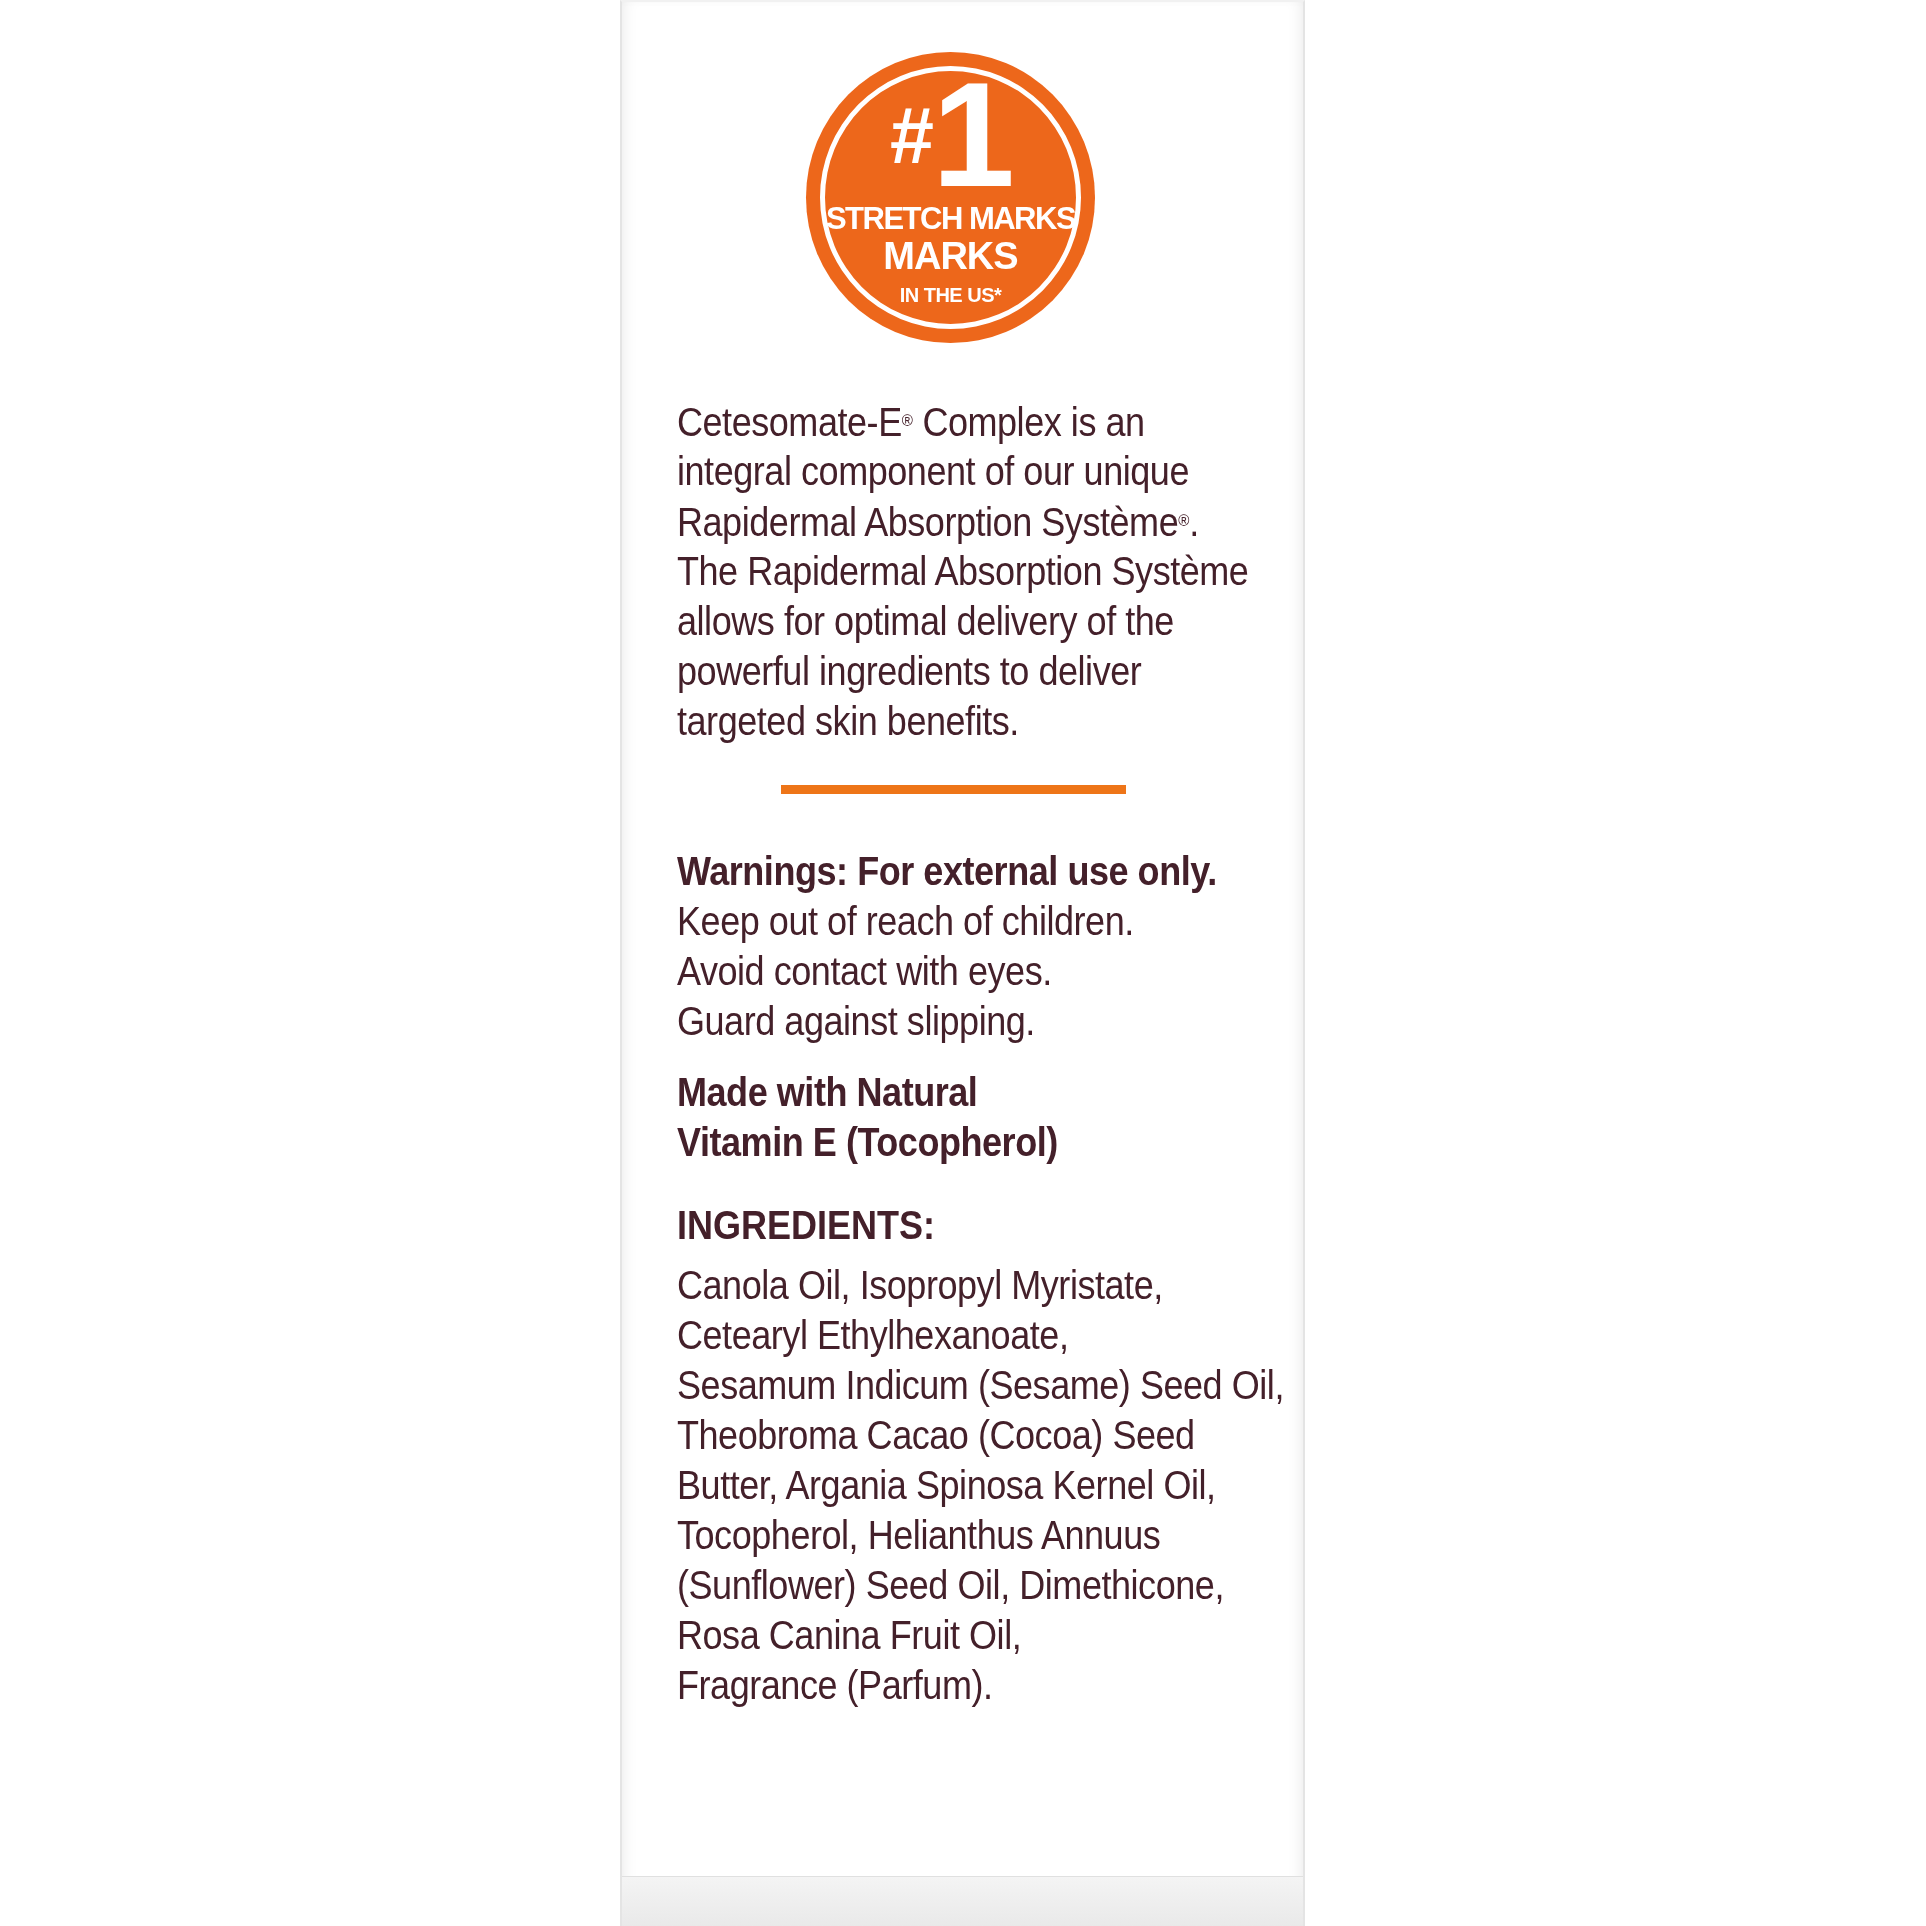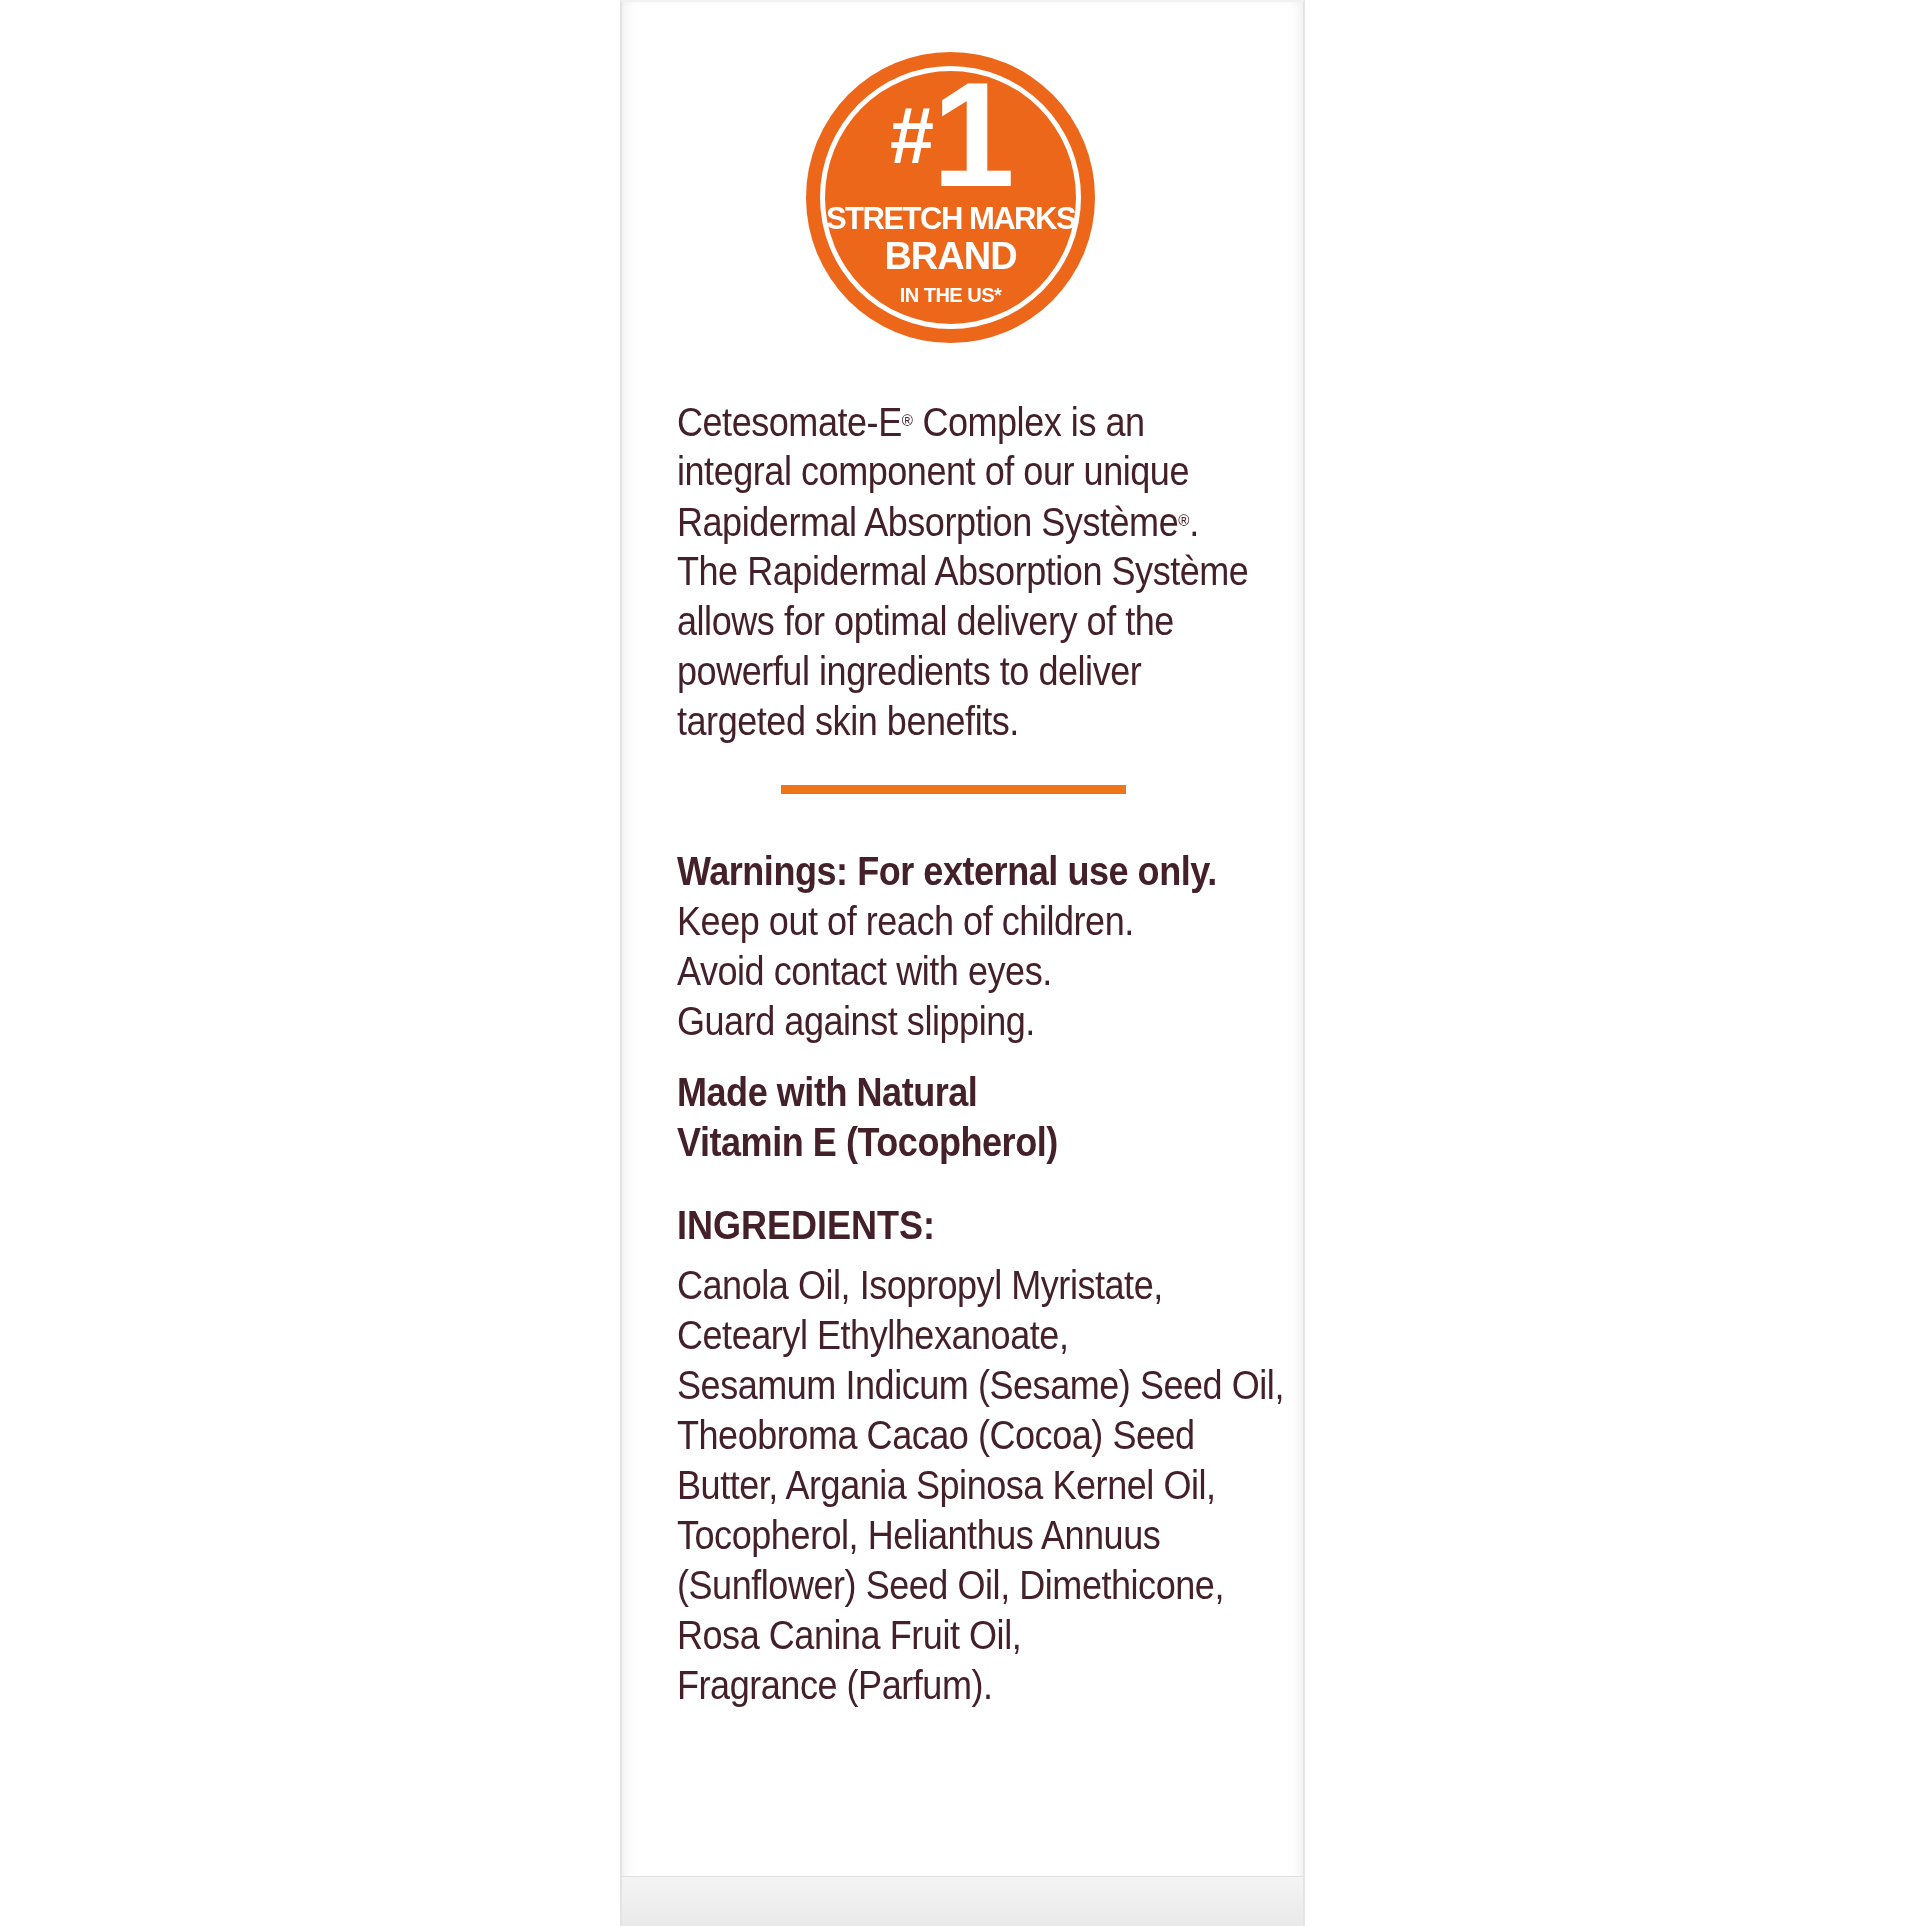--- a/index.html
+++ b/index.html
@@ -79,21 +79,21 @@
 <div class="stage">
   <div class="panel">
 
     <div class="badge">
       <div class="badge-ring"></div>
       <div class="badge-number">
         <span class="badge-hash">#</span>
         <span class="badge-digit">1</span>
       </div>
       <div class="badge-l1">STRETCH MARKS</div>
-      <div class="badge-l2">BRAND</div>
+      <div class="badge-l2">MARKS</div>
       <div class="badge-l3">IN THE US*</div>
     </div>
 
     <div class="tblock intro">
       <div class="tline"><span>Cetesomate-E</span><sup class="reg">®</sup><span> Complex is an</span></div>
       <div class="tline">integral component of our unique</div>
       <div class="tline"><span>Rapidermal Absorption Système</span><sup class="reg">®</sup><span>.</span></div>
       <div class="tline">The Rapidermal Absorption Système</div>
       <div class="tline">allows for optimal delivery of the</div>
       <div class="tline">powerful ingredients to deliver</div>

